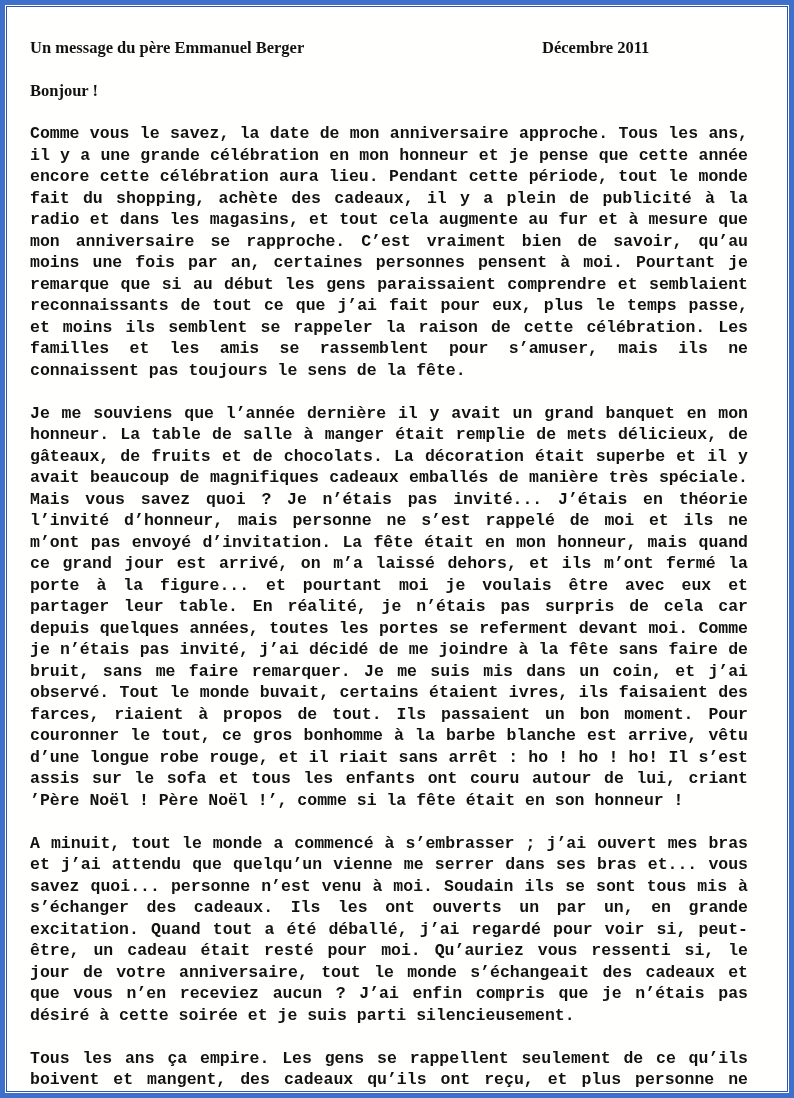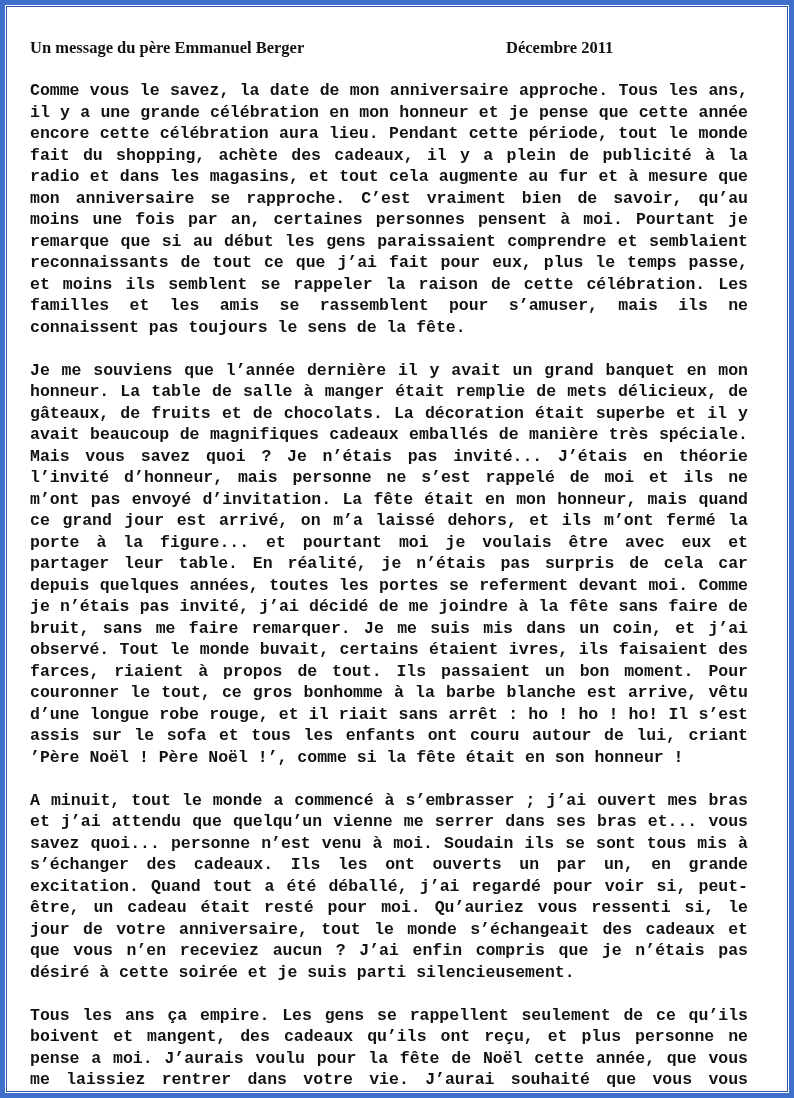--- a/index.html
+++ b/index.html
@@ -32,21 +32,21 @@
     line-height: 21.5px;
   }
   .letter-header {
     position: relative;
     height: 21.5px;
     margin-bottom: 21.5px;
     white-space: nowrap;
   }
   .letter-date {
     position: absolute;
-    left: 476px;
+    left: 512px;
     top: 0;
   }
   .greeting {
     margin: 0 0 21.5px 0;
   }
   .letter p.body-par {
     margin: 0 0 21.5px 0;
     text-align: justify;
     font-family: Liberation Mono, monospace;
   }
@@ -59,20 +59,21 @@
 
 <div class="page">
   <div class="page-inner">
     <div class="letter">
 
       <div class="letter-header">
         <span class="letter-title">Un message du père Emmanuel Berger</span>
         <span class="letter-date">Décembre 2011</span>
       </div>
 
+      <p class="greeting">Bonjour !</p>
 
       <p class="body-par">Comme vous le savez, la date de mon anniversaire approche. Tous les ans, il y a une grande célébration en mon honneur et je pense que cette année encore cette célébration aura lieu. Pendant cette période, tout le monde fait du shopping, achète des cadeaux, il y a plein de publicité à la radio et dans les magasins, et tout cela augmente au fur et à mesure que mon anniversaire se rapproche. C’est vraiment bien de savoir, qu’au moins une fois par an, certaines personnes pensent à moi. Pourtant je remarque que si au début les gens paraissaient comprendre et semblaient reconnaissants de tout ce que j’ai fait pour eux, plus le temps passe, et moins ils semblent se rappeler la raison de cette célébration. Les familles et les amis se rassemblent pour s’amuser, mais ils ne connaissent pas toujours le sens de la fête.</p>
 
       <p class="body-par">Je me souviens que l’année dernière il y avait un grand banquet en mon honneur. La table de salle à manger était remplie de mets délicieux, de gâteaux, de fruits et de chocolats. La décoration était superbe et il y avait beaucoup de magnifiques cadeaux emballés de manière très spéciale. Mais vous savez quoi ? Je n’étais pas invité... J’étais en théorie l’invité d’honneur, mais personne ne s’est rappelé de moi et ils ne m’ont pas envoyé d’invitation. La fête était en mon honneur, mais quand ce grand jour est arrivé, on m’a laissé dehors, et ils m’ont fermé la porte à la figure... et pourtant moi je voulais être avec eux et partager leur table. En réalité, je n’étais pas surpris de cela car depuis quelques années, toutes les portes se referment devant moi. Comme je n’étais pas invité, j’ai décidé de me joindre à la fête sans faire de bruit, sans me faire remarquer. Je me suis mis dans un coin, et j’ai observé. Tout le monde buvait, certains étaient ivres, ils faisaient des farces, riaient à propos de tout. Ils passaient un bon moment. Pour couronner le tout, ce gros bonhomme à la barbe blanche est arrive, vêtu d’une longue robe rouge, et il riait sans arrêt : ho ! ho ! ho! Il s’est assis sur le sofa et tous les enfants ont couru autour de lui, criant ’Père Noël ! Père Noël !’, comme si la fête était en son honneur !</p>
 
       <p class="body-par">A minuit, tout le monde a commencé à s’embrasser ; j’ai ouvert mes bras et j’ai attendu que quelqu’un vienne me serrer dans ses bras et... vous savez quoi... personne n’est venu à moi. Soudain ils se sont tous mis à s’échanger des cadeaux. Ils les ont ouverts un par un, en grande excitation. Quand tout a été déballé, j’ai regardé pour voir si, peut-être, un cadeau était resté pour moi. Qu’auriez vous ressenti si, le jour de votre anniversaire, tout le monde s’échangeait des cadeaux et que vous n’en receviez aucun ? J’ai enfin compris que je n’étais pas désiré à cette soirée et je suis parti silencieusement.</p>
 
       <p class="body-par">Tous les ans ça empire. Les gens se rappellent seulement de ce qu’ils boivent et mangent, des cadeaux qu’ils ont reçu, et plus personne ne pense a moi. J’aurais voulu pour la fête de Noël cette année, que vous me laissiez rentrer dans votre vie. J’aurai souhaité que vous vous rappeliez qu’il y a plus de 2000 ans de cela, je suis venu au monde dans le but de donner ma vie pour vous, et en définitive pour vous sauver. Aujourd’hui je souhaite seulement que vous croyiez à cela de tout votre cœur. Comme nombreux sont ceux qui ne m’ont pas invité à leur fête l’an passé, je vais cette fois organiser ma propre fête et j’espère que vous serez nombreux à me rejoindre.</p>
 
 

